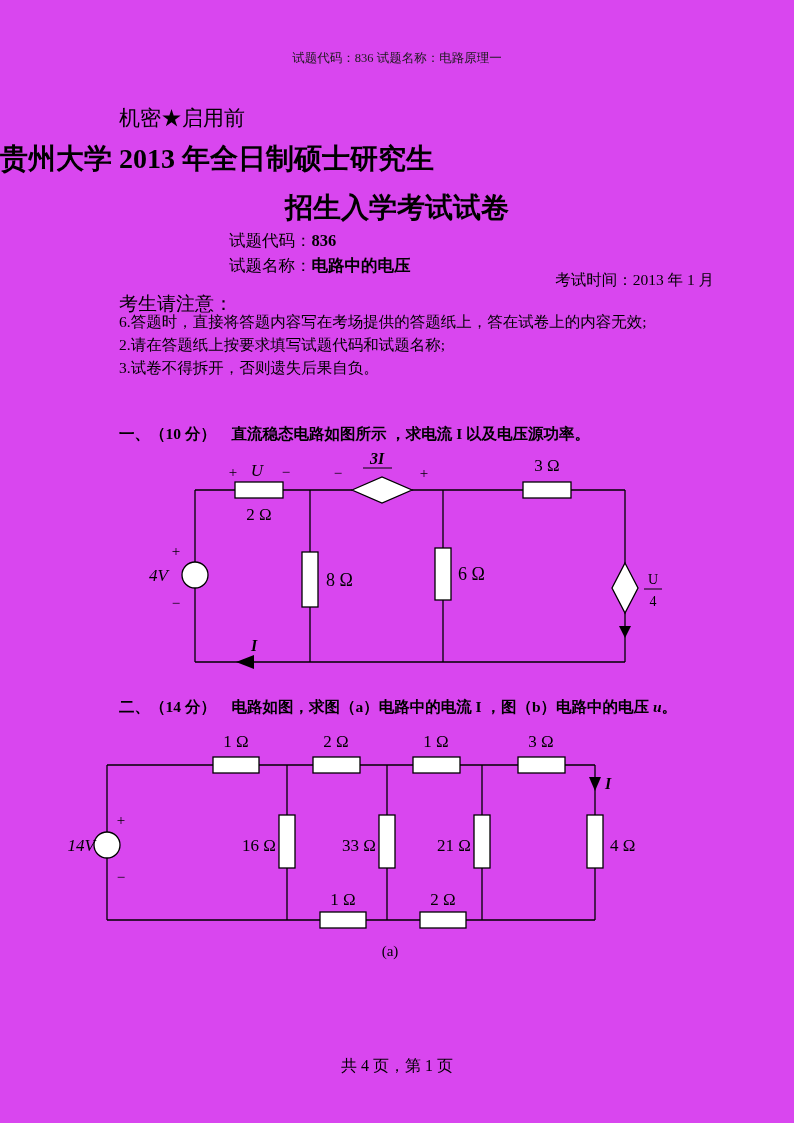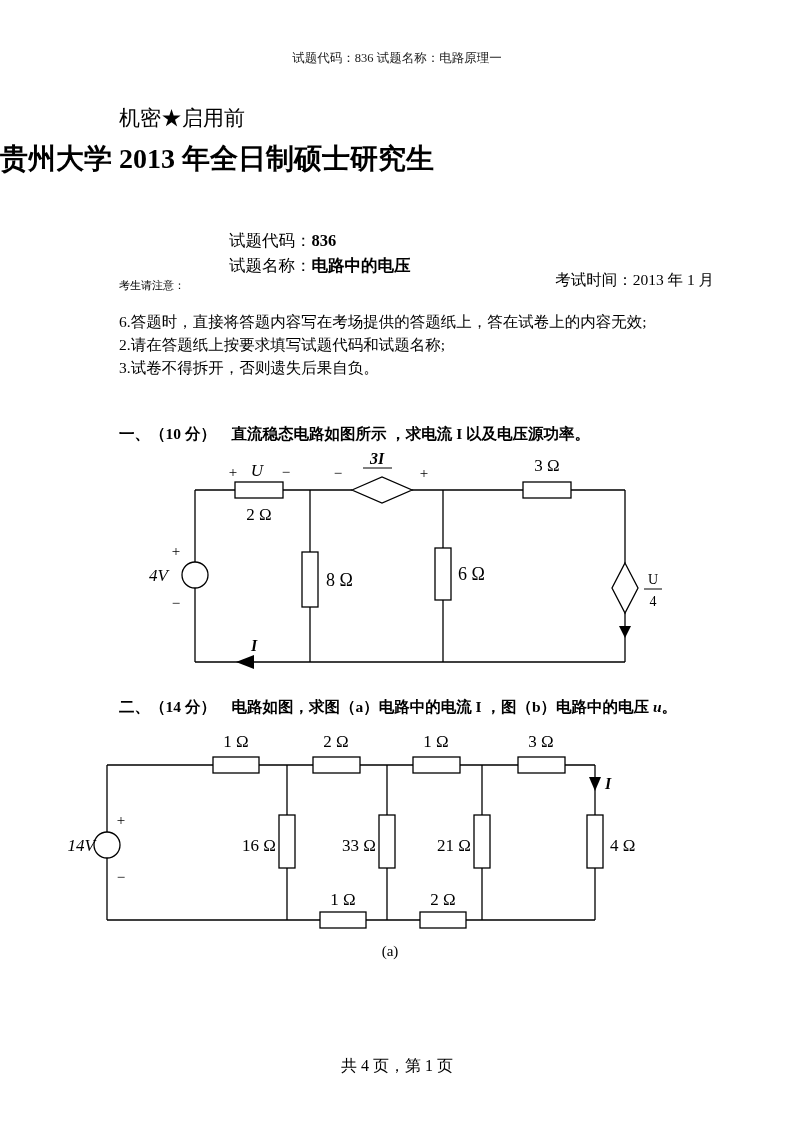--- a/index.html
+++ b/index.html
@@ -1,34 +1,34 @@
 <!DOCTYPE html>
 <html><head>
 <meta charset="utf-8">
 <style>
   html,body{margin:0;padding:0;background:#e8e8e8;}
   .page{
     position:relative;
     width:794px;height:1123px;
     margin:0 auto;
-    background:#ffffff;
+    background:#d946ef;
     color:#000;
     font-family:"Liberation Serif","DejaVu Serif",serif;
     overflow:hidden;
   }
   .abs{position:absolute;}
   .top-header{top:50px;left:0;width:100%;text-align:center;font-size:12.5px;color:#1a1a1a;}
   .confidential{top:104px;left:119px;font-size:21px;}
   .title1{top:140px;left:0;width:100%;text-align:left;font-size:28px;font-weight:bold;}
   .title2{top:189px;left:0;width:100%;text-align:center;font-size:28px;font-weight:bold;}
   .code-line{top:230px;left:229px;font-size:16.5px;}
   .name-line{top:255px;left:229px;font-size:16.5px;}
   .bold{font-weight:bold;}
   .exam-time{top:270px;left:0;width:675px;text-align:right;font-size:15.5px;margin-left:39px;}
-  .notice-head{top:278px;left:119px;font-size:11px;}
+  .notice-head{top:291px;left:119px;font-size:19px;}
   .notices{top:311px;left:119px;width:556px;font-size:15.5px;line-height:1.48;}
   .q-head{left:119px;font-size:15.5px;font-weight:bold;}
   .q1{top:424px;}
   .q2{top:697px;}
   .q-var{font-style:italic;}
   .footer{top:1056px;left:0;width:100%;text-align:center;font-size:16px;}
   svg{position:absolute;left:0;}
   .svg1{top:450px;}
   .svg2{top:725px;}
   svg text{font-family:"Liberation Serif","DejaVu Serif",serif;fill:#000;}
@@ -47,20 +47,21 @@
 </head>
 <body>
 
 <div class="page">
 
   <div class="abs top-header">试题代码：836 试题名称：电路原理一</div>
 
   <div class="abs confidential">机密★启用前</div>
 
   <div class="abs title1">贵州大学 2013 年全日制硕士研究生</div>
+  <div class="abs title2">招生入学考试试卷</div>
 
   <div class="abs code-line"><span>试题代码：</span><span class="bold">836</span></div>
 
   <div class="abs name-line"><span>试题名称：</span><span class="bold">电路中的电压</span></div>
 
   <div class="abs exam-time">考试时间：2013 年 1 月</div>
 
   <div class="abs notice-head">考生请注意：</div>
 
   <div class="abs notices">

